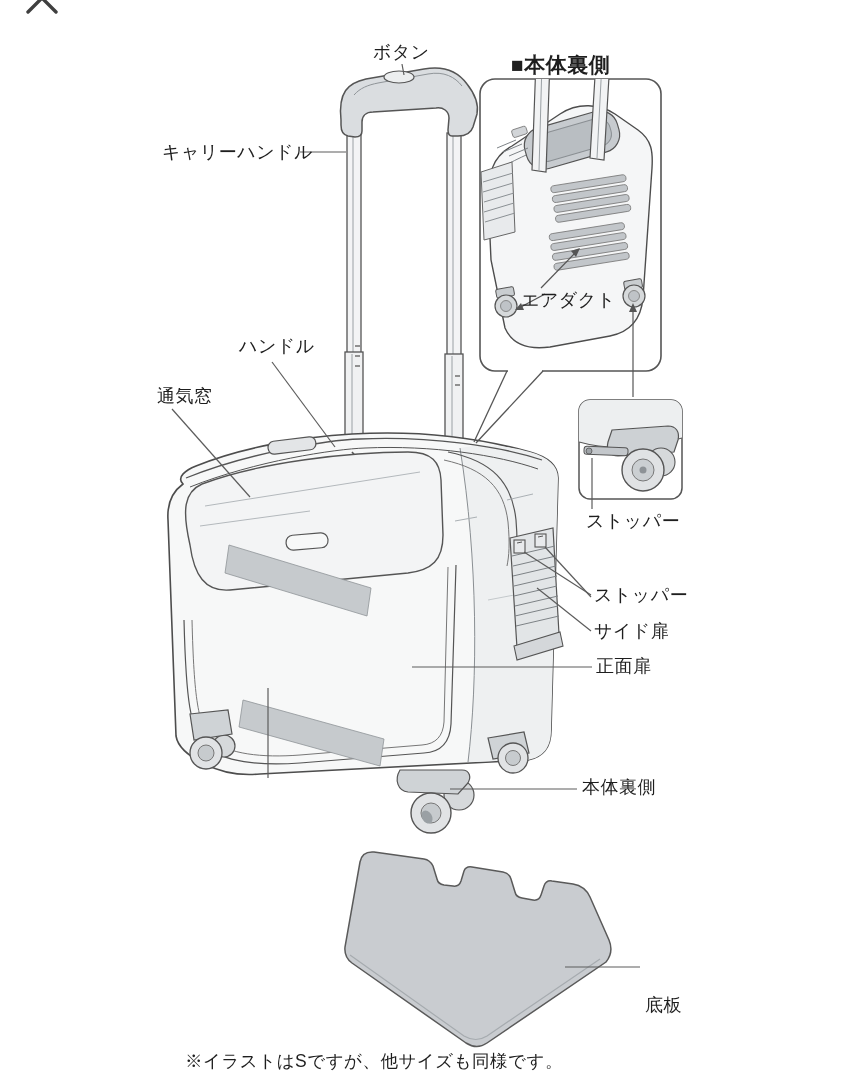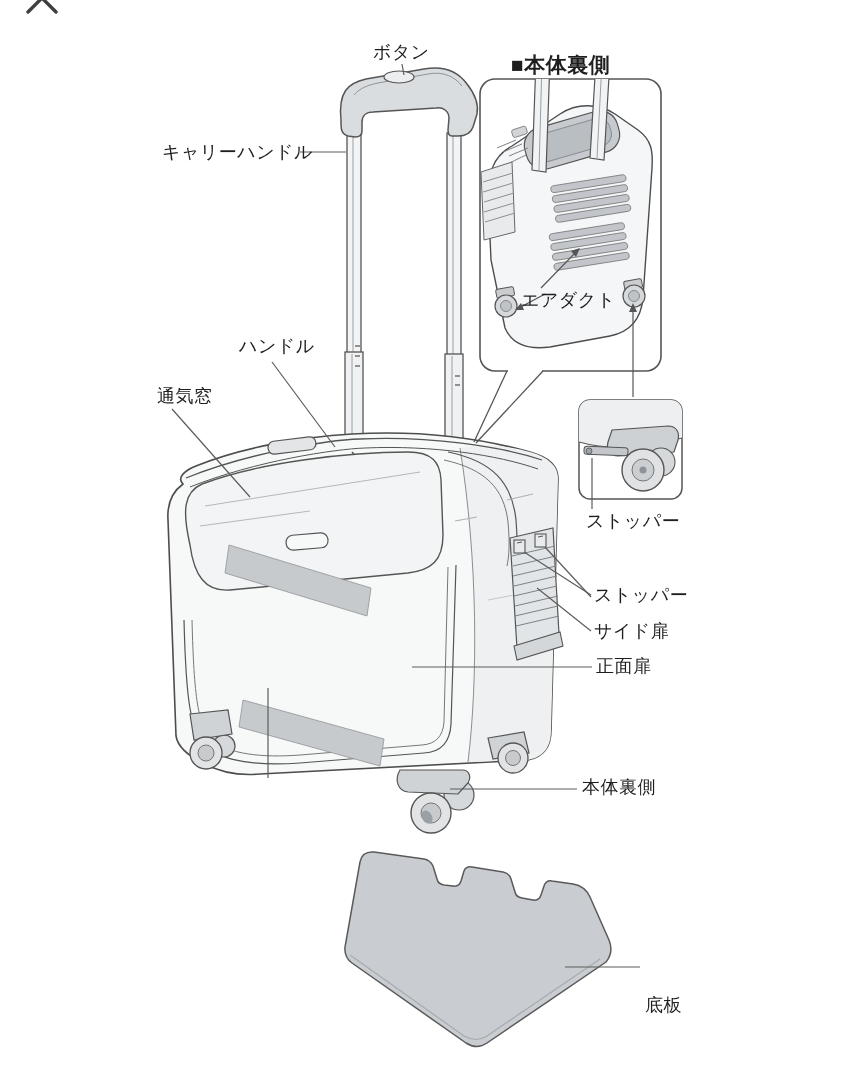--- a/index.html
+++ b/index.html
@@ -308,14 +308,15 @@
 
   <div class="label" style="left:596px;top:656px;">正面扉</div>
 
   <div class="label small multiline" style="left:178px;top:780px;">
   </div>
 
   <div class="label" style="left:582px;top:777px;">本体裏側</div>
 
   <div class="label" style="left:645px;top:995px;">底板</div>
 
+  <div class="label small" style="left:185px;top:1051px;">※イラストはSですが、他サイズも同様です。</div>
 
 </div>
 
 </body></html>

